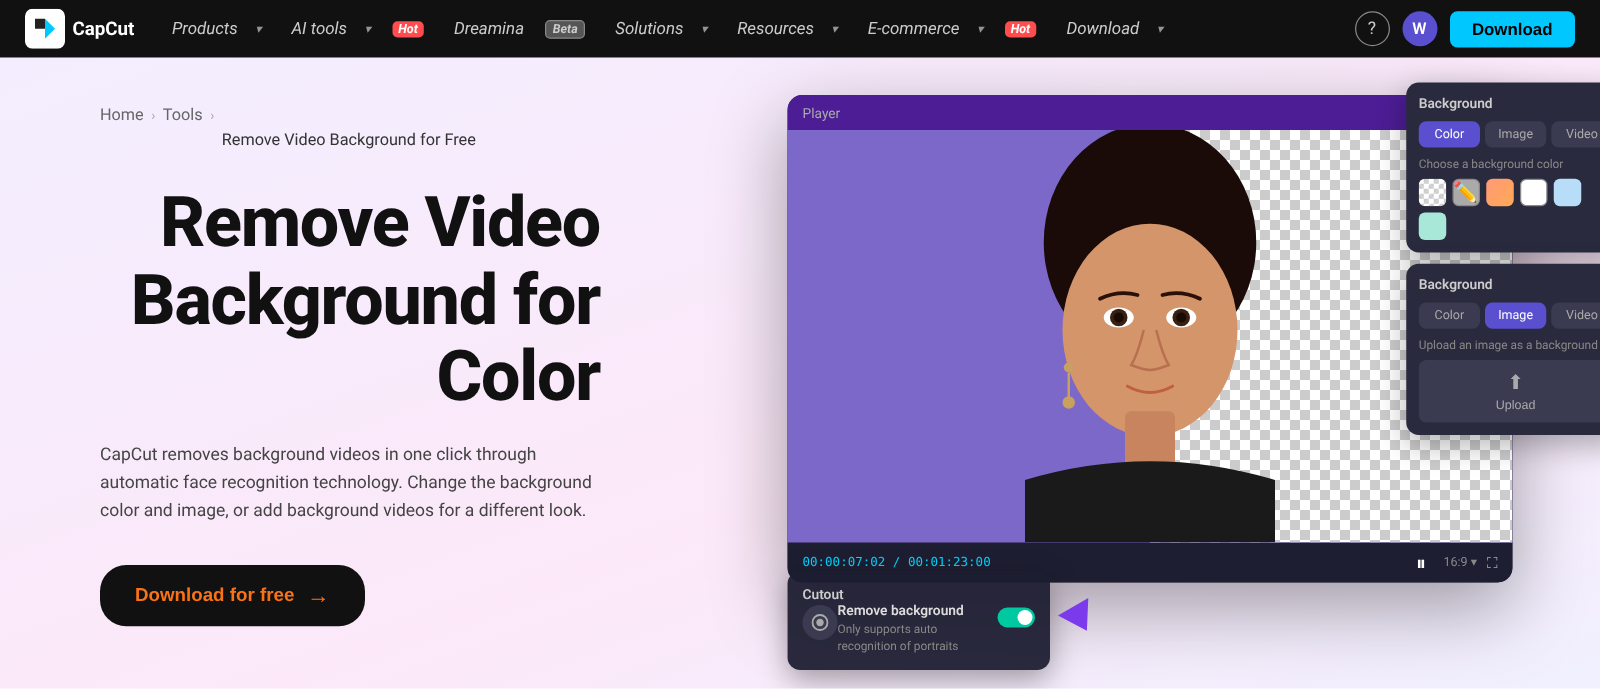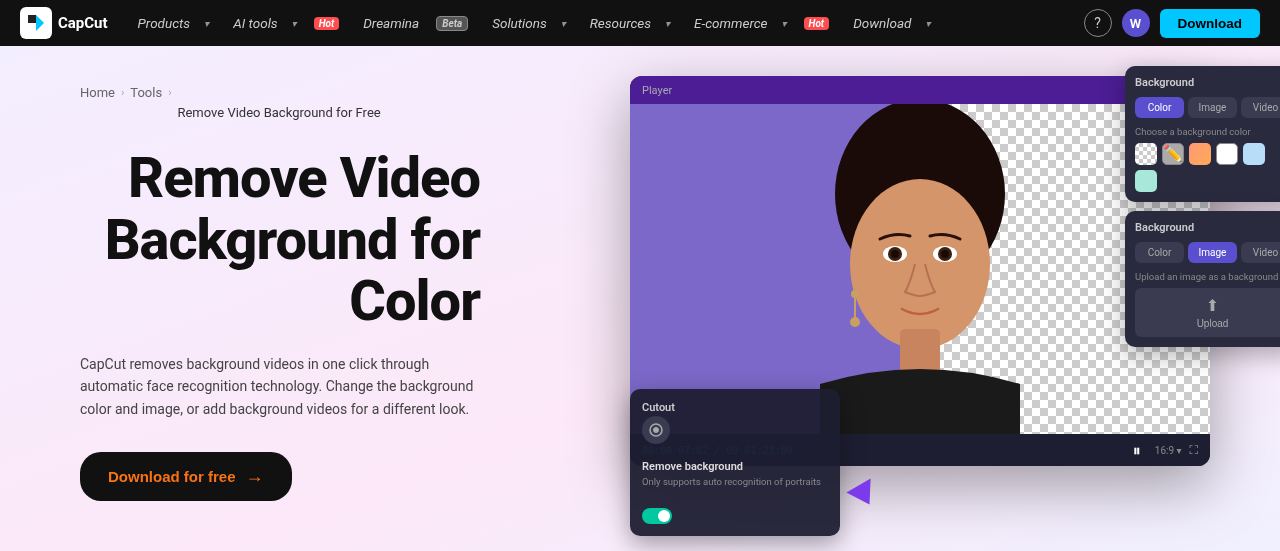--- a/index.html
+++ b/index.html
@@ -338,22 +338,21 @@
       box-shadow: 0 8px 24px rgba(0,0,0,0.35);
     }
     .cutout-title {
       color: #ccc;
       font-size: 11px;
       font-weight: 600;
     }
     .cutout-row {
       display: flex;
       align-items: flex-start;
-      gap: 16px;
-      flex-direction: column;
+      gap: 0;
     }
     .cutout-icon-circle {
       width: 28px;
       height: 28px;
       border-radius: 50%;
       background: #3a3a50;
       display: flex;
       align-items: center;
       justify-content: center;
       font-size: 13px;

